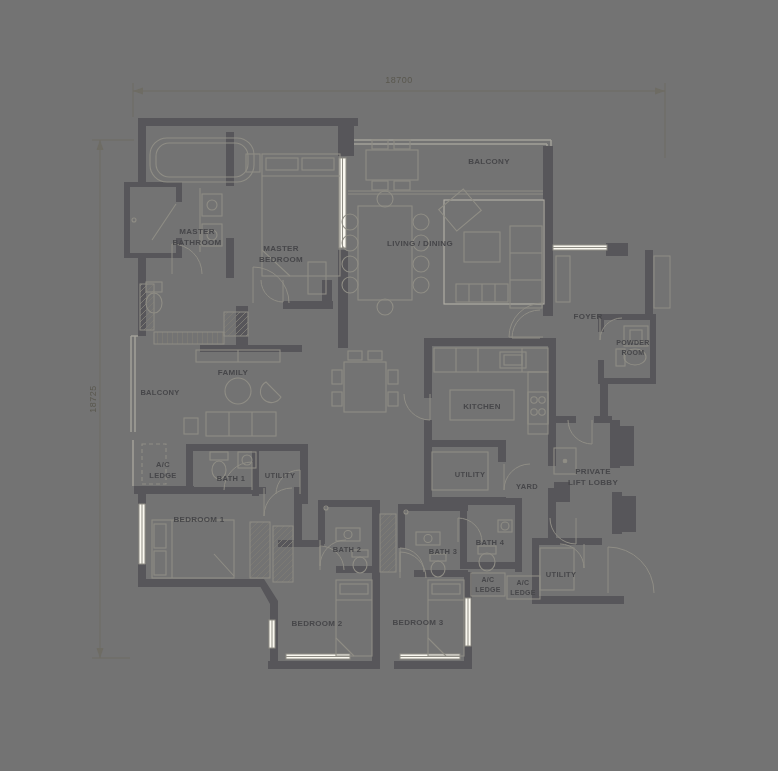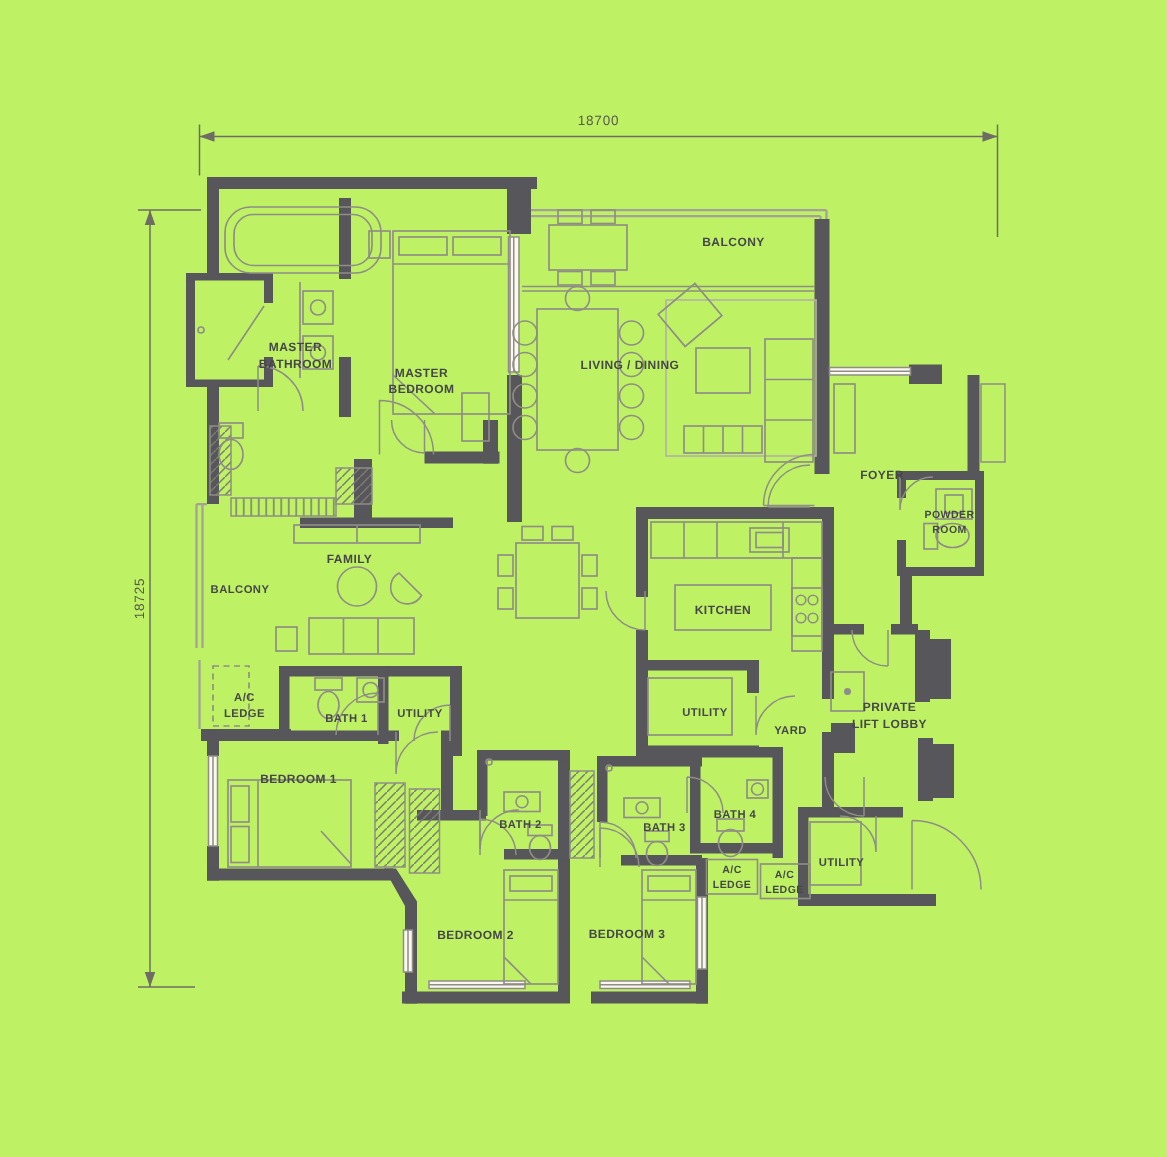--- a/index.html
+++ b/index.html
@@ -1,16 +1,16 @@
 <!DOCTYPE html>
 <html><head>
 <meta charset="utf-8">
 <style>
   html,body{margin:0;padding:0;background:#f3f0e6;}
-  .canvas{position:relative;width:778px;height:771px;background:#bef264;overflow:hidden;}
+  .canvas{position:relative;width:778px;height:771px;background:#737373;overflow:hidden;}
   svg{display:block;}
   text{font-family:"Liberation Sans",sans-serif;font-weight:bold;fill:#47474a;letter-spacing:.3px;}
   .dim-text{font-weight:normal;fill:#5a584f;letter-spacing:.5px;}
 </style>
 </head>
 <body>
 
 <div class="canvas">
 <svg width="778" height="771" viewBox="0 0 778 771" xmlns="http://www.w3.org/2000/svg">
   <defs>

